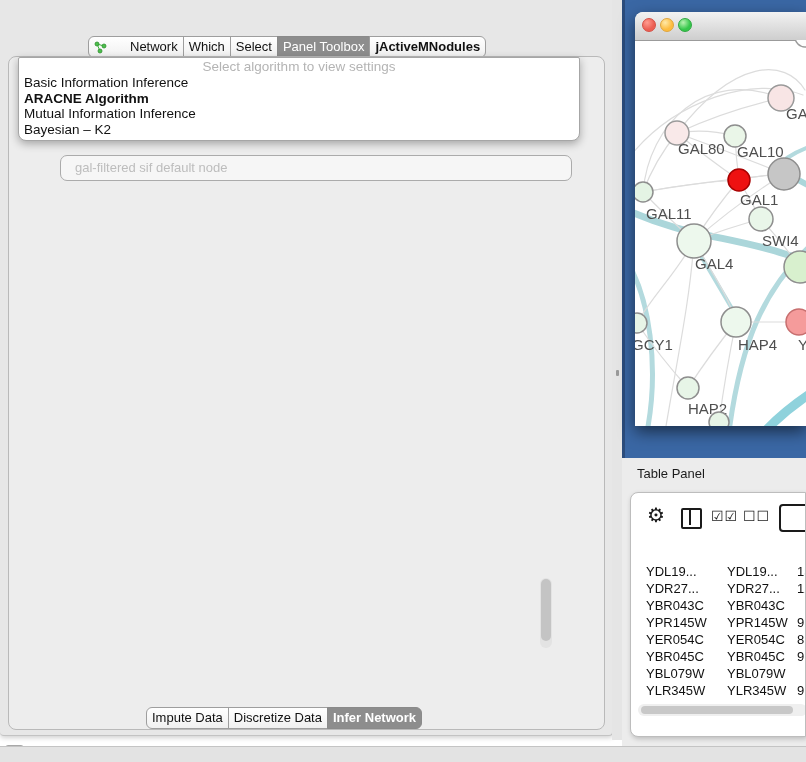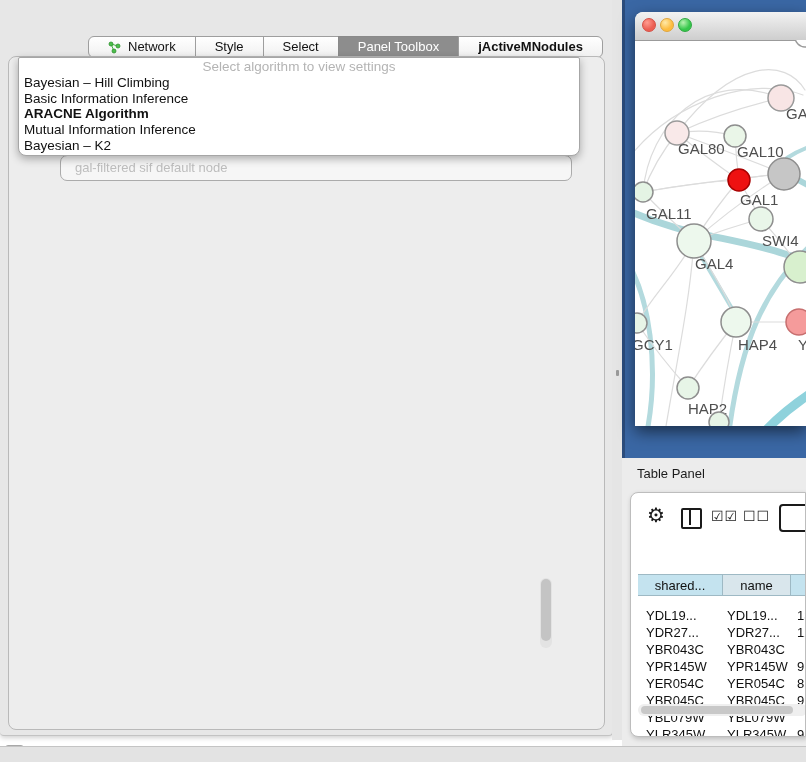--- a/index.html
+++ b/index.html
@@ -10,21 +10,21 @@
   #cp-window{left:0;top:0;width:612px;height:735px;background:#E7E7E7;border-right:1px solid #C3C3C3;border-bottom:1px solid #C3C3C3;border-radius:0 0 4px 4px;box-shadow:0 2px 5px rgba(0,0,0,0.18);}
   #cp-titlebar{left:0;top:0;width:612px;height:30px;background:linear-gradient(#F7F7F7,#DEDEDE);border-bottom:1px solid #ACACAC;}
   #cp-title{left:10px;top:0;height:30px;line-height:30px;font-size:13px;color:#1C1C1C;}
   #cp-max{left:574px;top:10px;width:10px;height:10px;border:1.6px solid #111;border-radius:2px;}
   #cp-close{left:593px;top:6px;font-size:14px;font-weight:bold;color:#111;}
 
   
   .tabbar{display:flex;}
   #top-tabbar{left:88px;top:36px;height:22px;}
   #bottom-tabbar{left:146px;top:707px;height:22px;z-index:3;}
-  .tab{border:1px solid #9E9E9E;background:linear-gradient(#FFFFFF,#F0F0F0);padding:0 19px;height:20px;line-height:20px;font-size:13px;color:#111;margin-left:-1px;display:flex;align-items:center;gap:7px;}
+  .tab{border:1px solid #9E9E9E;background:linear-gradient(#FFFFFF,#F0F0F0);padding:0 5px;height:20px;line-height:20px;font-size:13px;color:#111;margin-left:-1px;display:flex;align-items:center;gap:23px;}
   .tab:first-child{border-radius:6px 0 0 6px;margin-left:0;}
   .tab:last-child{border-radius:0 6px 6px 0;font-weight:bold;}
   .tab.sel{background:var(--c-selected_tab_gray,#8D8D8D);color:#FFF;border-color:#8A8A8A;}
 
   #cp-main{left:8px;top:56px;width:595px;height:672px;background:#EDEDED;border:1px solid #B9B9B9;border-radius:8px;z-index:1;}
 
   
   #algo-dropdown{left:18px;top:57px;width:560px;background:#FFFFFF;border:1px solid #A6A6A6;border-radius:2px 2px 8px 8px;box-shadow:0 3px 8px rgba(0,0,0,0.3);z-index:60;padding-bottom:2px;}
   #algo-prompt{text-align:center;color:#B4B4B4;font-size:13.5px;height:16px;line-height:16px;margin-top:1px;}
   .algo-item{font-size:13.5px;color:#111;height:15.7px;line-height:15.7px;padding-left:5px;}
@@ -94,21 +94,21 @@
   #tw-cols-line{left:58px;top:15px;width:2px;height:17px;background:#1A1A1A;}
   .tw-checks{font-size:14px;color:#1A1A1A;letter-spacing:1px;}
   #tw-checked{left:80px;top:15px;}
   #tw-unchecked{left:112px;top:15px;}
   #tw-doc{left:148px;top:11px;width:30px;height:24px;border:2px solid #1A1A1A;border-radius:4px;}
   .t-head{display:flex;left:7px;top:48px;width:190px;height:22px;position:absolute;margin-top:33px;}
   .t-hc{font-size:13px;color:#111;line-height:22px;text-align:center;border-right:1px solid #9EB9C4;border-top:1px solid #9EB9C4;border-bottom:1px solid #9EB9C4;box-sizing:border-box;}
   .t-hc.c1{width:85px;background:var(--c-table_header_blue,#C4E3EF);}
   .t-hc.c2{width:68px;background:#D9E6EC;}
   .t-hc.c3{flex:1;background:var(--c-table_header_blue,#C4E3EF);border-right:none;}
-  #t-rows{left:7px;top:70px;width:169px;height:140px;position:absolute;overflow:hidden;margin-top:44px;}
+  #t-rows{left:7px;top:70px;width:169px;height:140px;position:absolute;overflow:hidden;}
   .trow{display:flex;height:17px;line-height:17px;font-size:13px;color:#111;background:#FFF;}
   .td{overflow:hidden;white-space:nowrap;}
   .td.c1{width:85px;padding-left:8px;box-sizing:border-box;}
   .td.c2{width:68px;padding-left:4px;box-sizing:border-box;}
   .td.c3{flex:1;padding-left:6px;box-sizing:border-box;}
   #t-hscroll{left:7px;top:211px;width:169px;height:12px;position:absolute;background:#EFEFEF;border-radius:6px;}
   #t-hthumb{left:10px;top:213px;width:152px;height:8px;position:absolute;background:#C8C8C8;border-radius:4px;}
 
   
   #page-strip{left:0;top:746px;width:806px;height:16px;background:#E3E3E3;border-top:1px solid #C4C4C4;}
@@ -124,40 +124,39 @@
       <svg width="13" height="13" viewBox="0 0 13 13">
         <line x1="3" y1="3" x2="10" y2="5" stroke="#3CB43C" stroke-width="1"></line>
         <line x1="3" y1="3" x2="6" y2="10" stroke="#3CB43C" stroke-width="1"></line>
         <circle cx="3" cy="3" r="2" fill="#4CC04C" stroke="#2E8F2E" stroke-width="0.8"></circle>
         <circle cx="10" cy="5" r="2" fill="#4CC04C" stroke="#2E8F2E" stroke-width="0.8"></circle>
         <circle cx="6" cy="10" r="2" fill="#4CC04C" stroke="#2E8F2E" stroke-width="0.8"></circle>
       </svg>
       <span>Network</span>
     </div>
     <div class="tab">
-        <span>Style</span>
+        <span>Which</span>
       </div>
     <div class="tab">
         <span>Select</span>
       </div>
     <div class="tab sel">
         <span>Panel Toolbox</span>
       </div>
     <div class="tab">
         <span>jActiveMNodules</span>
       </div>
   </div>
 
   <div class="abs" id="cp-main"></div>
 
   <div class="abs" id="net-combo">gal-filtered sif default node</div>
 
   <div class="abs" id="algo-dropdown">
     <div id="algo-prompt">Select algorithm to view settings</div>
-    <div class="algo-item">Bayesian – Hill Climbing</div>
     <div class="algo-item">Basic Information Inference</div>
     <div class="algo-item hl">ARACNE Algorithm</div>
     <div class="algo-item">Mutual Information Inference</div>
     <div class="algo-item">Bayesian – K2</div>
   </div>
 
   <div class="abs grp" style="left:16px;top:192px;width:581px;height:472px;"></div>
   <span class="grp-title gt-black" style="left:24px;top:185px;">Cyni Algorithm Settings</span>
 
   <div class="abs" id="set-scroll"></div>
@@ -227,20 +226,31 @@
     <div class="attr-item">BetweennessCentrality</div>
     <div class="attr-item">gal4RGexp</div>
   </div>
   <div class="abs" id="attr-vscroll"></div>
   <div class="abs" id="attr-vthumb"></div>
   <div class="abs" id="src-hscroll"></div>
   <div class="abs" id="src-hthumb"></div>
 
   <div class="abs" id="apply-btn">Apply</div>
 
+  <div class="abs tabbar" id="bottom-tabbar">
+    <div class="tab">
+        <span>Impute Data</span>
+      </div>
+    <div class="tab">
+        <span>Discretize Data</span>
+      </div>
+    <div class="tab sel">
+        <span>Infer Network</span>
+      </div>
+  </div>
 </div>
 
 <div class="abs" id="divider"></div>
 <div class="abs" id="split-handle"></div>
 <div class="abs" id="desktop"></div>
 
 <div class="abs" id="net-window">
   <div class="abs" id="net-titlebar">
     <div class="tl" id="tl-red"></div>
     <div class="tl" id="tl-yellow"></div>

